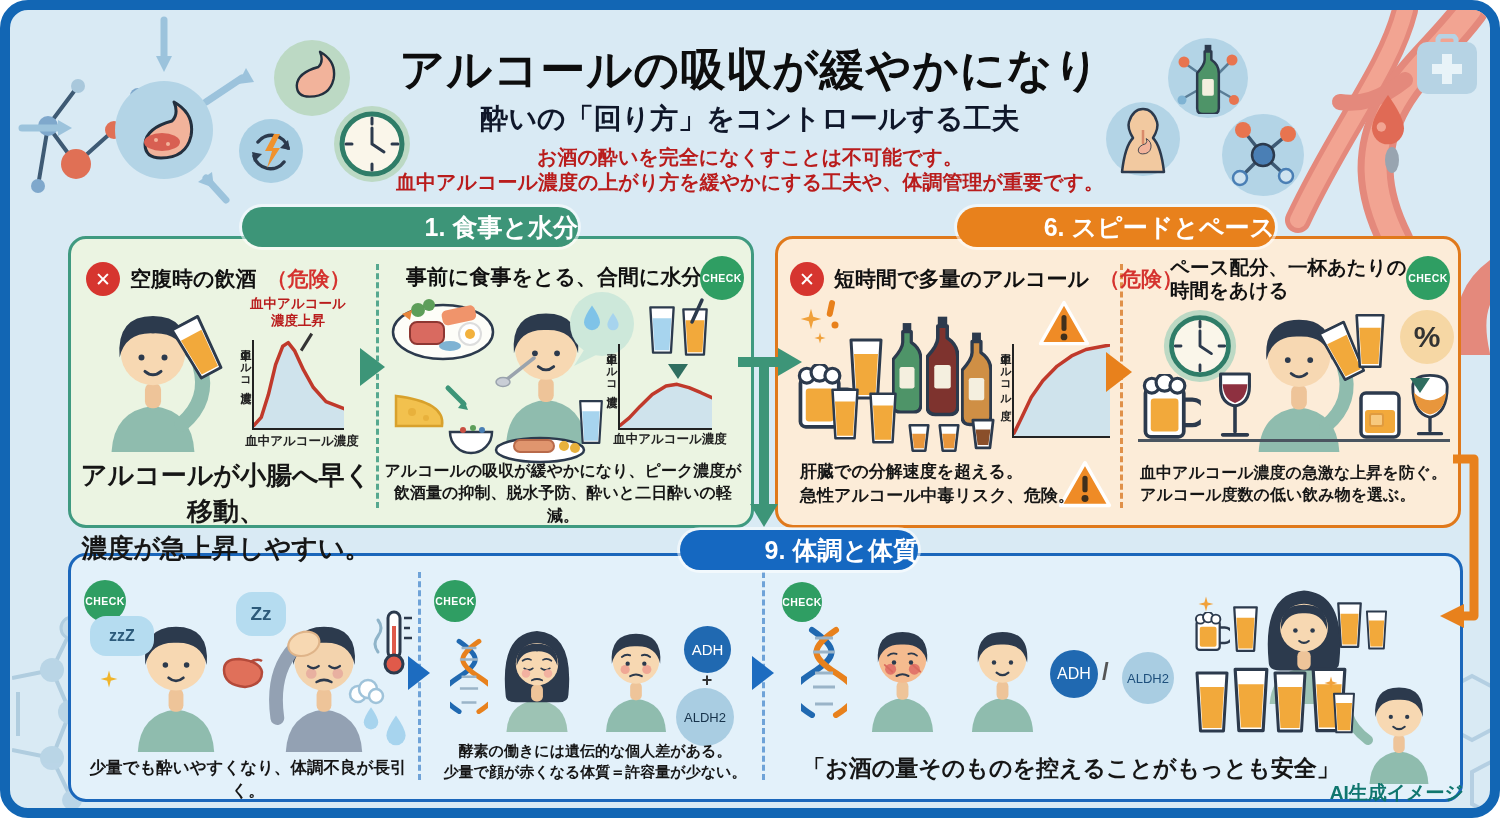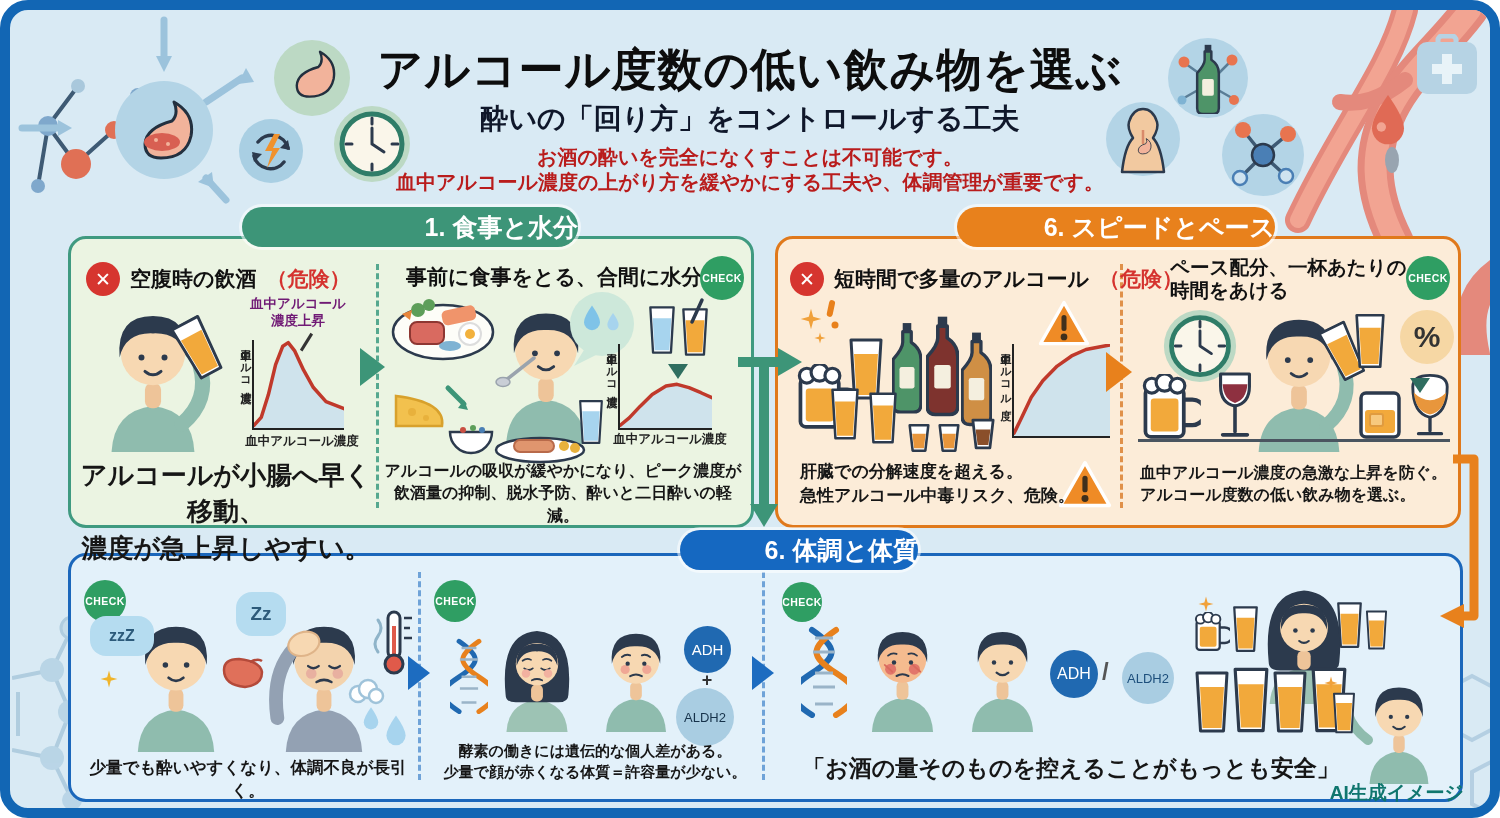--- a/index.html
+++ b/index.html
@@ -26,21 +26,21 @@
   .cap{position:absolute;font-weight:700;color:#161616;white-space:pre-line;line-height:1.4;z-index:3}
   .divider{position:absolute;z-index:2}
   .d-green{border-left:3px dashed #56a88f}
   .d-orange{border-left:3px dashed #e0914a}
   .d-blue{border-left:3px dashed #6fa3d8}
   .tri{position:absolute;width:0;height:0;border-style:solid;z-index:4}
   .chartbox{position:absolute;display:flex;align-items:stretch;z-index:2}
   .ylab{writing-mode:vertical-rl;font-size:11px;font-weight:700;color:#222;line-height:1;letter-spacing:1px;margin-right:1px}
   .plot{border-left:2.5px solid #222;border-bottom:2.5px solid #222}
   .xlab{position:absolute;font-size:12.5px;font-weight:700;color:#222;text-align:center;z-index:2}
-  .cnote{position:absolute;font-size:13.5px;font-weight:700;color:#701a75;text-align:center;line-height:1.25;white-space:pre-line;z-index:2}
+  .cnote{position:absolute;font-size:13.5px;font-weight:700;color:#b91c1c;text-align:center;line-height:1.25;white-space:pre-line;z-index:2}
   .pointer{position:absolute;width:2.5px;height:20px;background:#333;transform:rotate(32deg);z-index:2}
   .bubble{position:absolute;background:#b5dcf0;border-radius:16px;display:flex;align-items:center;justify-content:center;color:#2c5a7a;font-weight:800;z-index:3}
   .bubble:after{content:"";position:absolute;bottom:-9px;left:10px;width:0;height:0;border:9px solid transparent;border-top-color:#b5dcf0;border-right-width:3px}
   .enz{position:absolute;border-radius:50%;display:flex;align-items:center;justify-content:center;font-weight:400;z-index:3}
   .arrowdn{position:absolute;width:0;height:0;border:10px solid transparent;border-top:15px solid #2f6e60;z-index:3}
   .rowline{position:absolute;height:3px;background:#4a5560;z-index:2}
   .credit{position:absolute;right:26px;bottom:2px;font-size:19px;font-weight:700;color:#0f766e;z-index:7}
   svg.scene{position:absolute;z-index:2;overflow:visible}
   .deco{position:absolute;z-index:0}
 </style>
@@ -288,21 +288,21 @@
         <circle cx="60" cy="192" r="10" fill="#b4d2e4"></circle>
   </svg>
   <svg class="deco" style="left:1422px;top:656px;opacity:.4" width="78" height="162" viewBox="0 0 78 162">
     <g stroke="#7fa8c8" stroke-width="4" fill="none">
       <path d="M40 10 l30 16 v32 l-30 16 l-30 -16 v-32 Z"></path>
       <path d="M70 90 l30 16 v32 l-30 16 l-30 -16 v-32 Z"></path>
     </g>
   </svg>
 
   
-  <div class="abs title ctr">アルコール度数の低い飲み物を選ぶ</div>
+  <div class="abs title ctr">アルコールの吸収が緩やかになり</div>
   <div class="abs subtitle ctr">酔いの「回り方」をコントロールする工夫</div>
   <div class="abs note ctr" style="top:134px">お酒の酔いを完全になくすことは不可能です。</div>
   <div class="abs note ctr" style="top:159px">血中アルコール濃度の上がり方を緩やかにする工夫や、体調管理が重要です。</div>
 
   
   <div class="sec sec1"></div>
   <div class="pill pill1">1. 食事と水分</div>
   <div class="divider d-green" style="left:366px;top:254px;height:244px"></div>
   <div class="tri" style="left:350px;top:338px;border-width:19px 0 19px 25px;border-color:transparent transparent transparent #3d9578"></div>
 
@@ -473,21 +473,21 @@
       <path d="M754 352 V494"></path>
     </g>
     <path d="M768 338 L792 352 L768 366 Z" fill="#3d9578"></path>
     <path d="M740 494 L768 494 L754 517 Z" fill="#3d9578"></path>
     <path d="M1443 449 H1464 V606 H1454" fill="none" stroke="#e8811c" stroke-width="9" stroke-linejoin="round"></path>
     <path d="M1454 594 L1454 618 L1430 606 Z" fill="#e8811c"></path>
   </svg>
 
   
   <div class="sec sec3"></div>
-  <div class="pill pill3">6. 体調と体質</div>
+  <div class="pill pill3">9. 体調と体質</div>
   <div class="divider d-blue" style="left:408px;top:562px;height:208px"></div>
   <div class="divider d-blue" style="left:752px;top:562px;height:208px"></div>
   <div class="tri" style="left:398px;top:646px;border-width:17px 0 17px 22px;border-color:transparent transparent transparent #1d6cc0"></div>
   <div class="tri" style="left:742px;top:646px;border-width:17px 0 17px 22px;border-color:transparent transparent transparent #1d6cc0"></div>
 
   <div class="check" style="left:74px;top:570px;width:42px;height:42px">CHECK</div>
   <div class="abs htxt" style="left:128px;top:578px">日頃の体調管理（重要）</div>
   <svg class="scene" style="left:72px;top:600px" width="334" height="142" viewBox="0 0 334 142">
     <use href="#i-person" x="38" y="2" width="112" height="140" style="color:#8fbcae"></use>
     <use href="#i-spark" x="18" y="60" width="18" height="18" style="color:#f0b429"></use>

